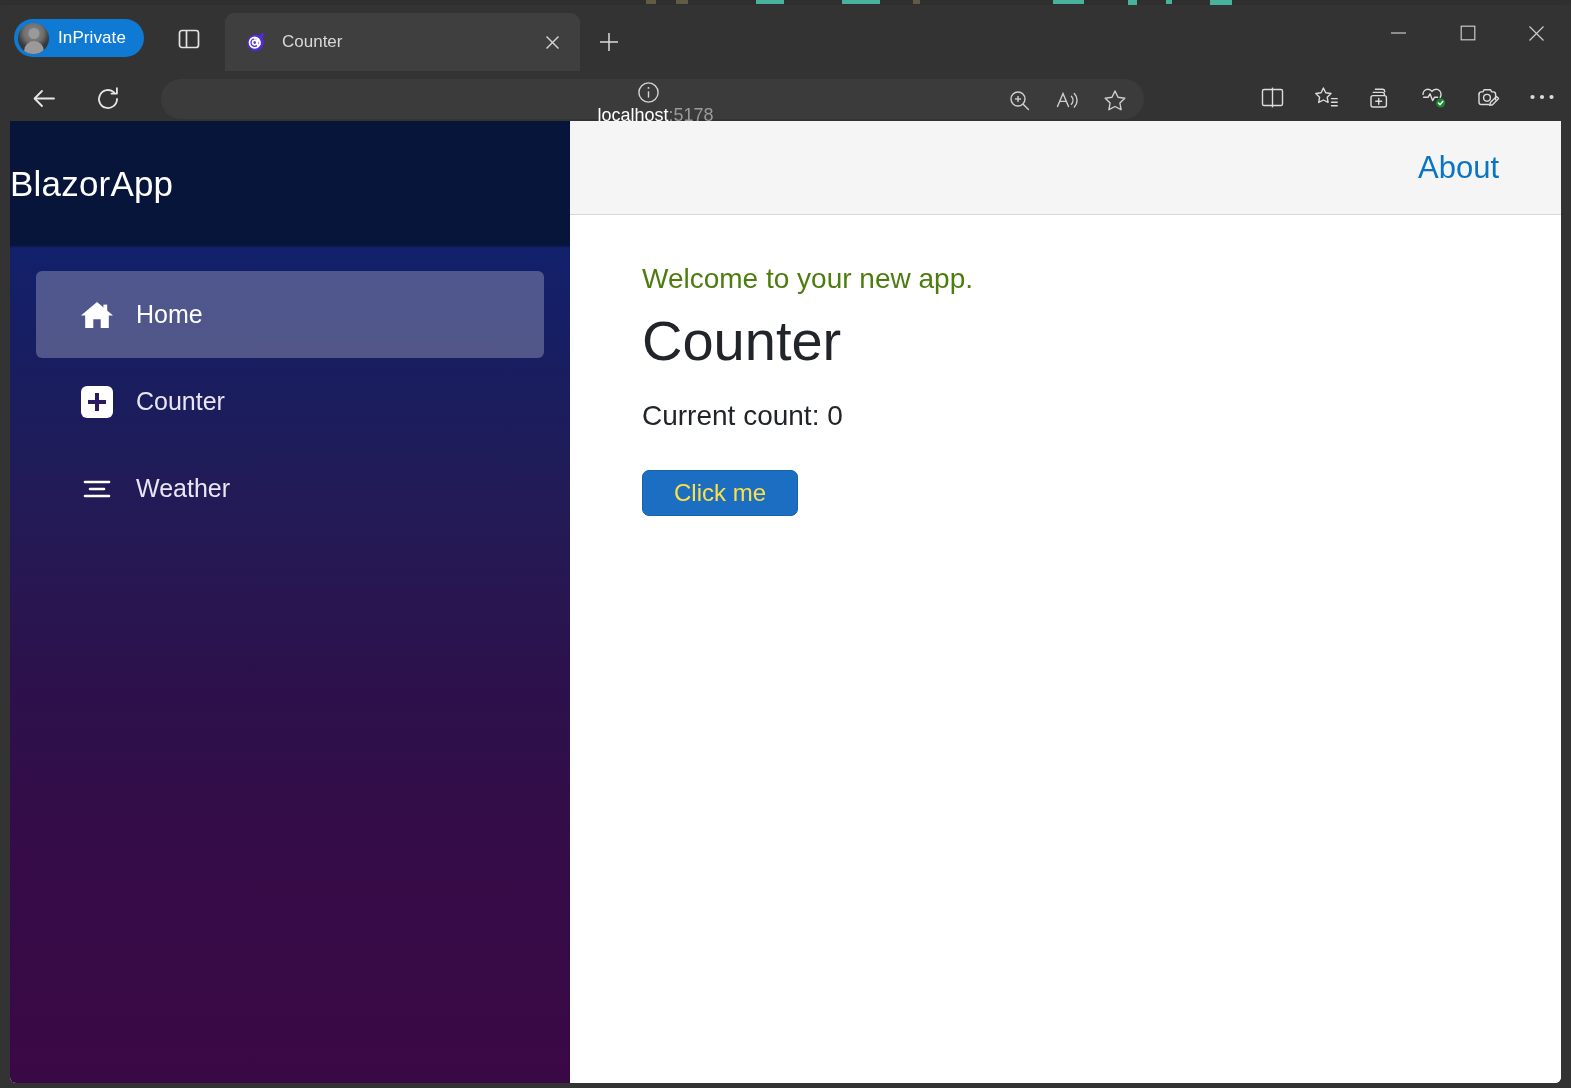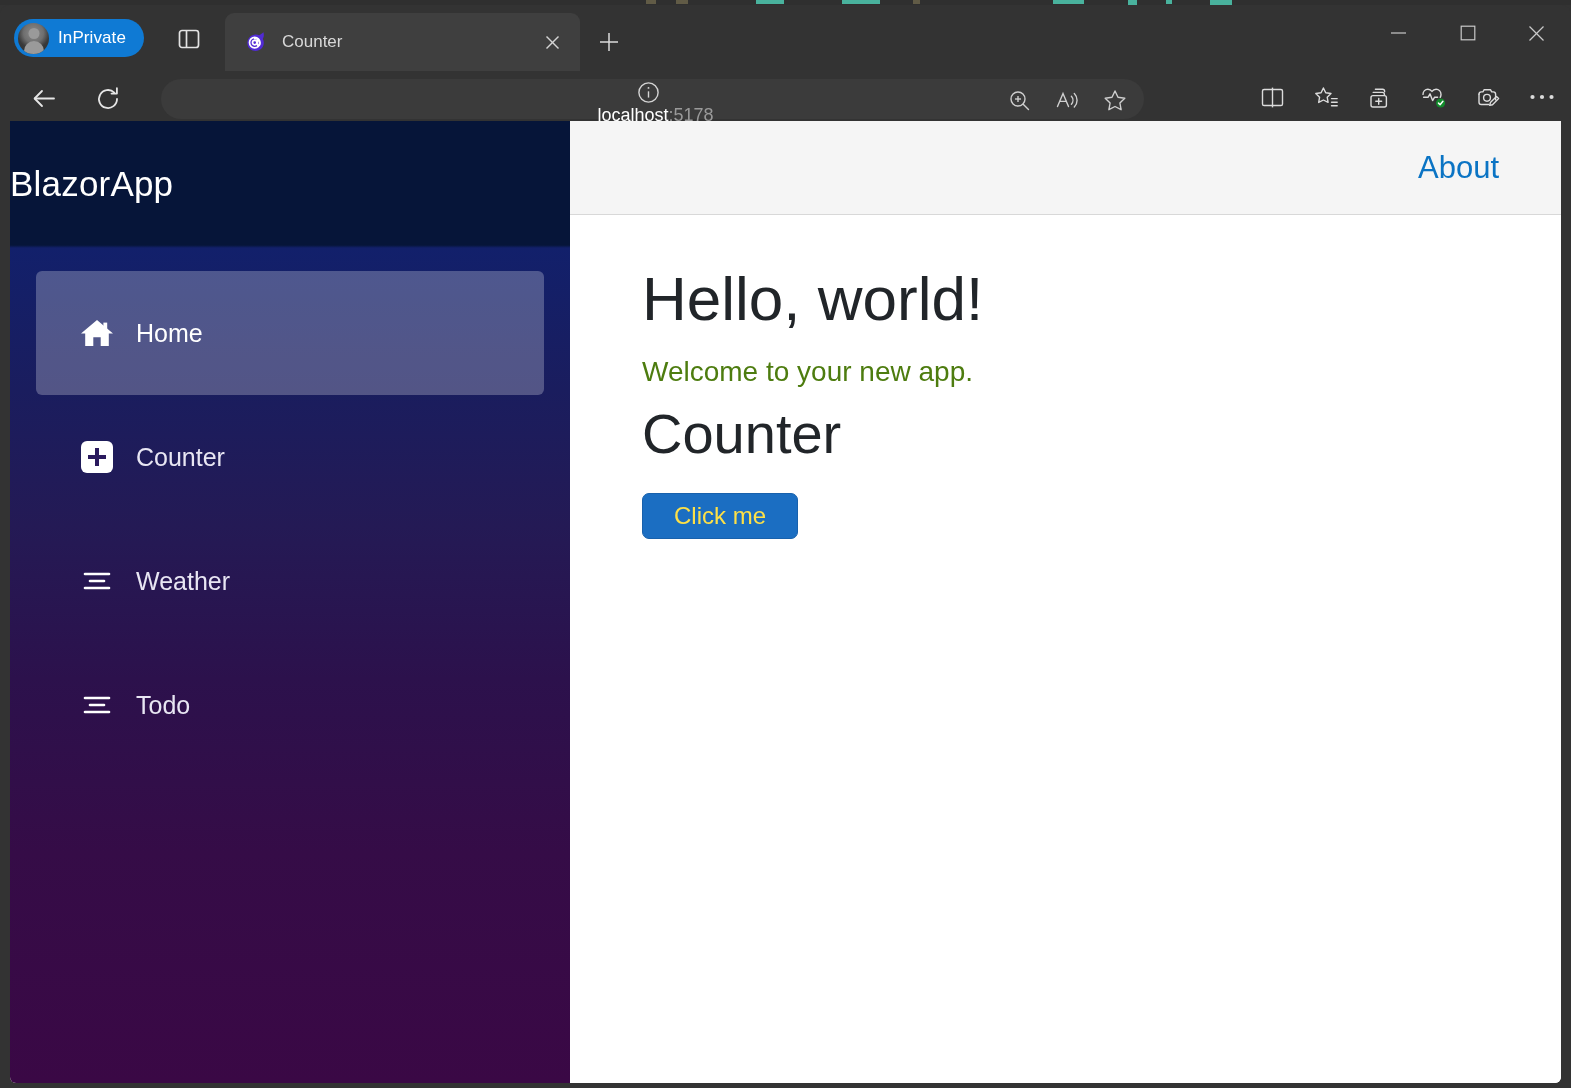--- a/index.html
+++ b/index.html
@@ -256,21 +256,21 @@
   #brand-title {
     color: #ffffff;
     font-size: 35px;
     font-weight: normal;
     letter-spacing: .2px;
   }
   #nav-list {
     padding-top: 25px;
   }
   .nav-item {
-    height: 124px;
+    height: 87px;
     margin: 0 26px;
     display: flex;
     align-items: center;
     padding-left: 38px;
     border-radius: 6px;
     cursor: pointer;
   }
   .nav-item.active { background: rgba(255,255,255,0.25); }
   .nav-icon {
     width: 46px; height: 46px;
@@ -558,42 +558,32 @@
             <span class="nav-icon">
               <svg width="40" height="40" viewBox="0 0 40 40" stroke="#ffffff" stroke-width="2.6" stroke-linecap="round">
                 <line x1="8" y1="13" x2="32" y2="13"></line>
                 <line x1="13" y1="20" x2="27" y2="20"></line>
                 <line x1="8" y1="27" x2="32" y2="27"></line>
               </svg>
             </span>
             <span class="nav-label">Weather</span>
           </div>
 
-          <div class="nav-item">
-            <span class="nav-icon">
-              <svg width="40" height="40" viewBox="0 0 40 40" stroke="#ffffff" stroke-width="2.6" stroke-linecap="round">
-                <line x1="8" y1="13" x2="32" y2="13"></line>
-                <line x1="13" y1="20" x2="27" y2="20"></line>
-                <line x1="8" y1="27" x2="32" y2="27"></line>
-              </svg>
-            </span>
-            <span class="nav-label">Todo</span>
-          </div>
 
         </div>
       </div>
 
       <div id="content">
         <div id="top-row">
           <a id="about-link" href="#">About</a>
         </div>
 
         <div id="article">
-          <h1 id="hello-heading">Hello, world!</h1>
           <p id="welcome-text">Welcome to your new app.</p>
           <h1 id="counter-heading">Counter</h1>
+          <p id="current-count">Current count: 0</p>
           <button id="click-me-btn">Click me</button>
         </div>
       </div>
 
     </div>
   </div>
 </div>
 
 </body></html>

